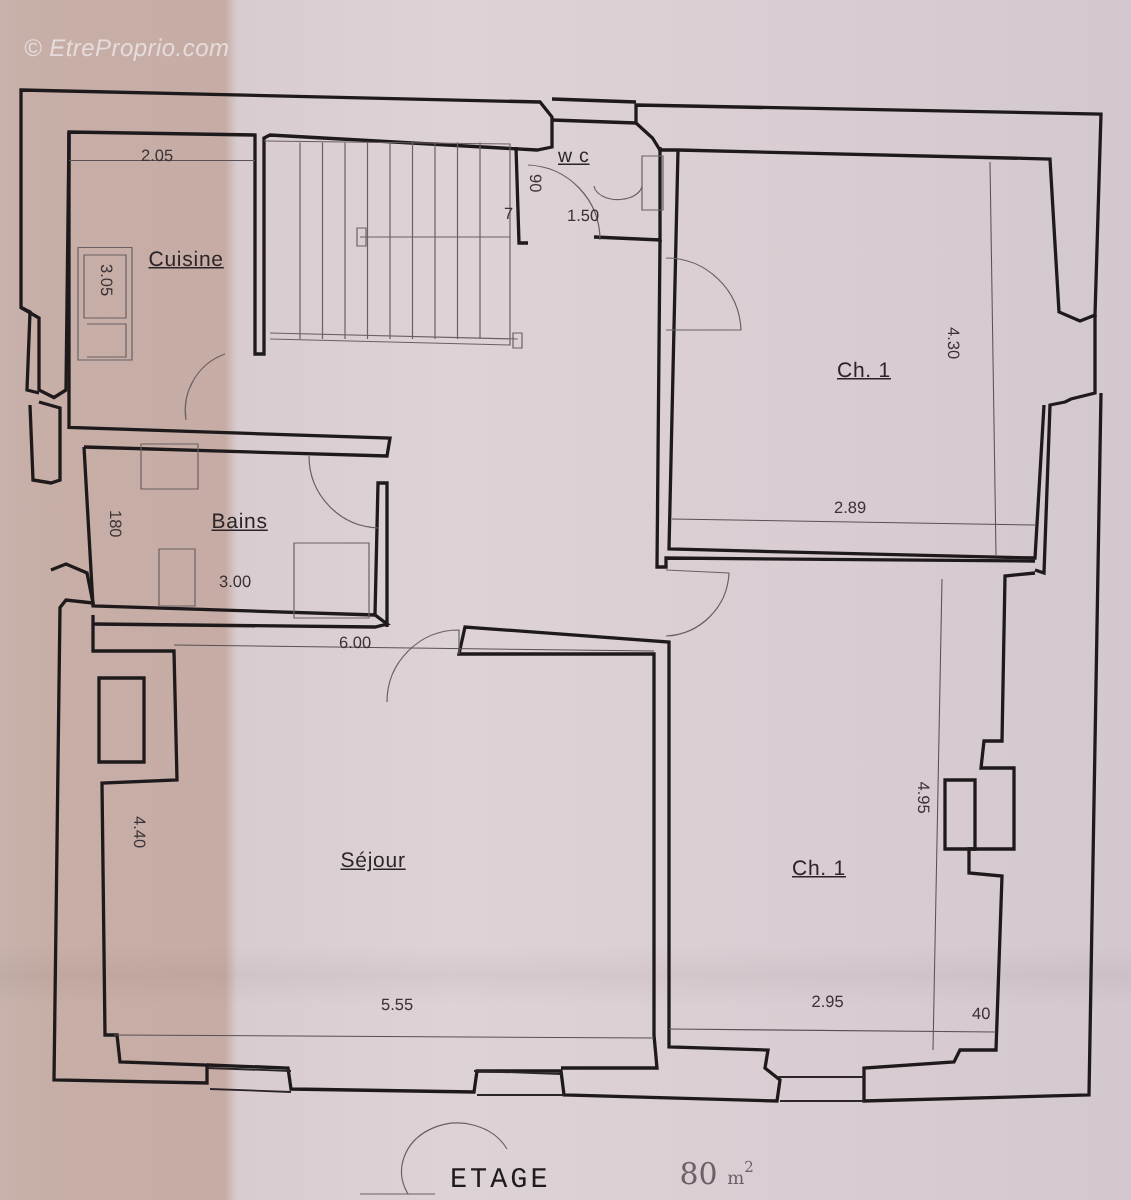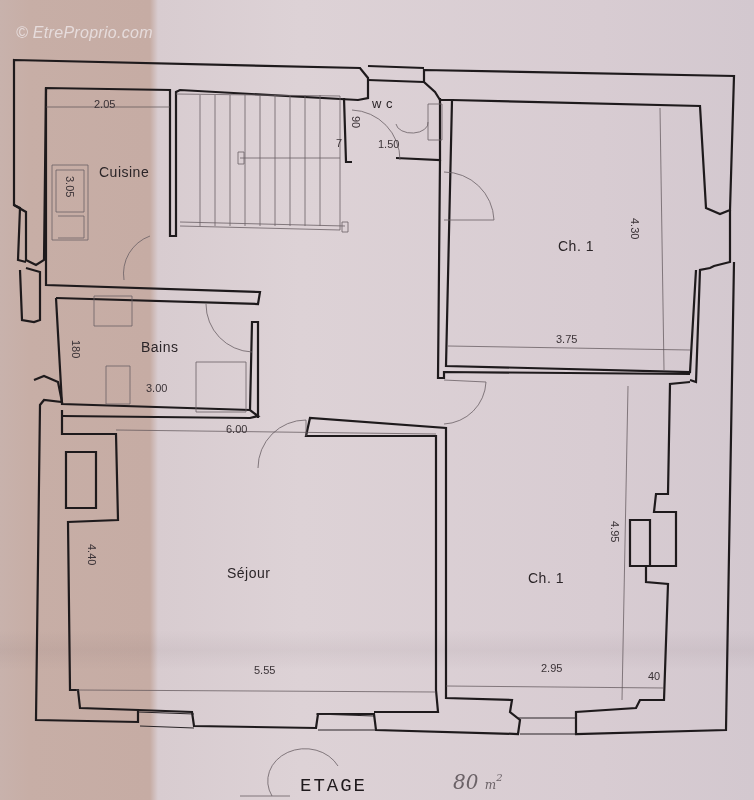--- a/index.html
+++ b/index.html
@@ -17,29 +17,29 @@
     .paper::after {
       content: ""; position: absolute; left: 0; right: 0; top: 630px; height: 40px;
       background: linear-gradient(180deg, rgba(0,0,0,0) 0%, rgba(80,60,70,0.06) 50%, rgba(0,0,0,0) 100%);
     }
     svg.plan { position: absolute; left: 0; top: 0; }
     .wall { fill: none; stroke: #1e1a1c; stroke-width: 2.2; }
     .wall-thin { fill: none; stroke: #2a2528; stroke-width: 1.2; }
     .faint { fill: none; stroke: #6a6064; stroke-width: 0.8; }
     .dim { fill: none; stroke: #5a5055; stroke-width: 0.7; }
     .lbl { position: absolute; color: #2b2528; white-space: nowrap; }
-    .room { font-size: 14px; letter-spacing: 0.5px; }
+    .room { font-size: 14px; letter-spacing: 0.5px; text-decoration: underline; }
     .dimtxt { font-size: 11px; color: #3a3236; }
     .rot { transform: rotate(90deg); transform-origin: left top; }
     .watermark {
       position: absolute; left: 16px; top: 24px; font-size: 16px;
       color: rgba(240,235,238,0.75); letter-spacing: 0.3px; font-style: italic;
     }
     .title { font-size: 19px; letter-spacing: 2px; color: #1f1a1d; font-family: Liberation Mono, monospace; }
-    .area { font-size: 20px; color: #6b6267; font-family: "DejaVu Serif", serif; font-style: italic; }
+    .area { font-size: 20px; color: #6b6267; font-family: "DejaVu Serif", serif; }
     .area sup { font-size: 10px; }
   </style>
 </head>
 <body>
 
 <div class="paper"></div>
 
 <svg class="plan" width="754" height="800" viewBox="0 0 754 800">
 
   <path class="wall" d="M14 60 L360 68 L368 78 L368 98 L358 100 L180 90 L176 92 L176 236 L170 236 L170 90 L46 88 L44 260 L36 265 L26 260 L26 212 L14 205 Z"></path>
@@ -109,21 +109,21 @@
 <div class="lbl room" style="left:372px;top:96px;font-size:13px">w c</div>
 <div class="lbl dimtxt rot" style="left:362px;top:116px">90</div>
 <div class="lbl dimtxt" style="left:378px;top:138px">1.50</div>
 <div class="lbl dimtxt" style="left:336px;top:137px">7</div>
 
 <div class="lbl room" style="left:141px;top:339px">Bains</div>
 <div class="lbl dimtxt rot" style="left:82px;top:340px">180</div>
 <div class="lbl dimtxt" style="left:146px;top:382px">3.00</div>
 
 <div class="lbl room" style="left:558px;top:238px">Ch. 1</div>
-<div class="lbl dimtxt" style="left:556px;top:333px">3.75</div>
+<div class="lbl dimtxt" style="left:556px;top:333px">2.89</div>
 <div class="lbl dimtxt rot" style="left:641px;top:218px">4.30</div>
 
 <div class="lbl room" style="left:227px;top:565px">Séjour</div>
 <div class="lbl dimtxt" style="left:254px;top:664px">5.55</div>
 <div class="lbl dimtxt rot" style="left:98px;top:544px">4.40</div>
 <div class="lbl dimtxt" style="left:226px;top:423px">6.00</div>
 
 <div class="lbl room" style="left:528px;top:570px">Ch. 1</div>
 <div class="lbl dimtxt" style="left:541px;top:662px">2.95</div>
 <div class="lbl dimtxt rot" style="left:621px;top:521px">4.95</div>

